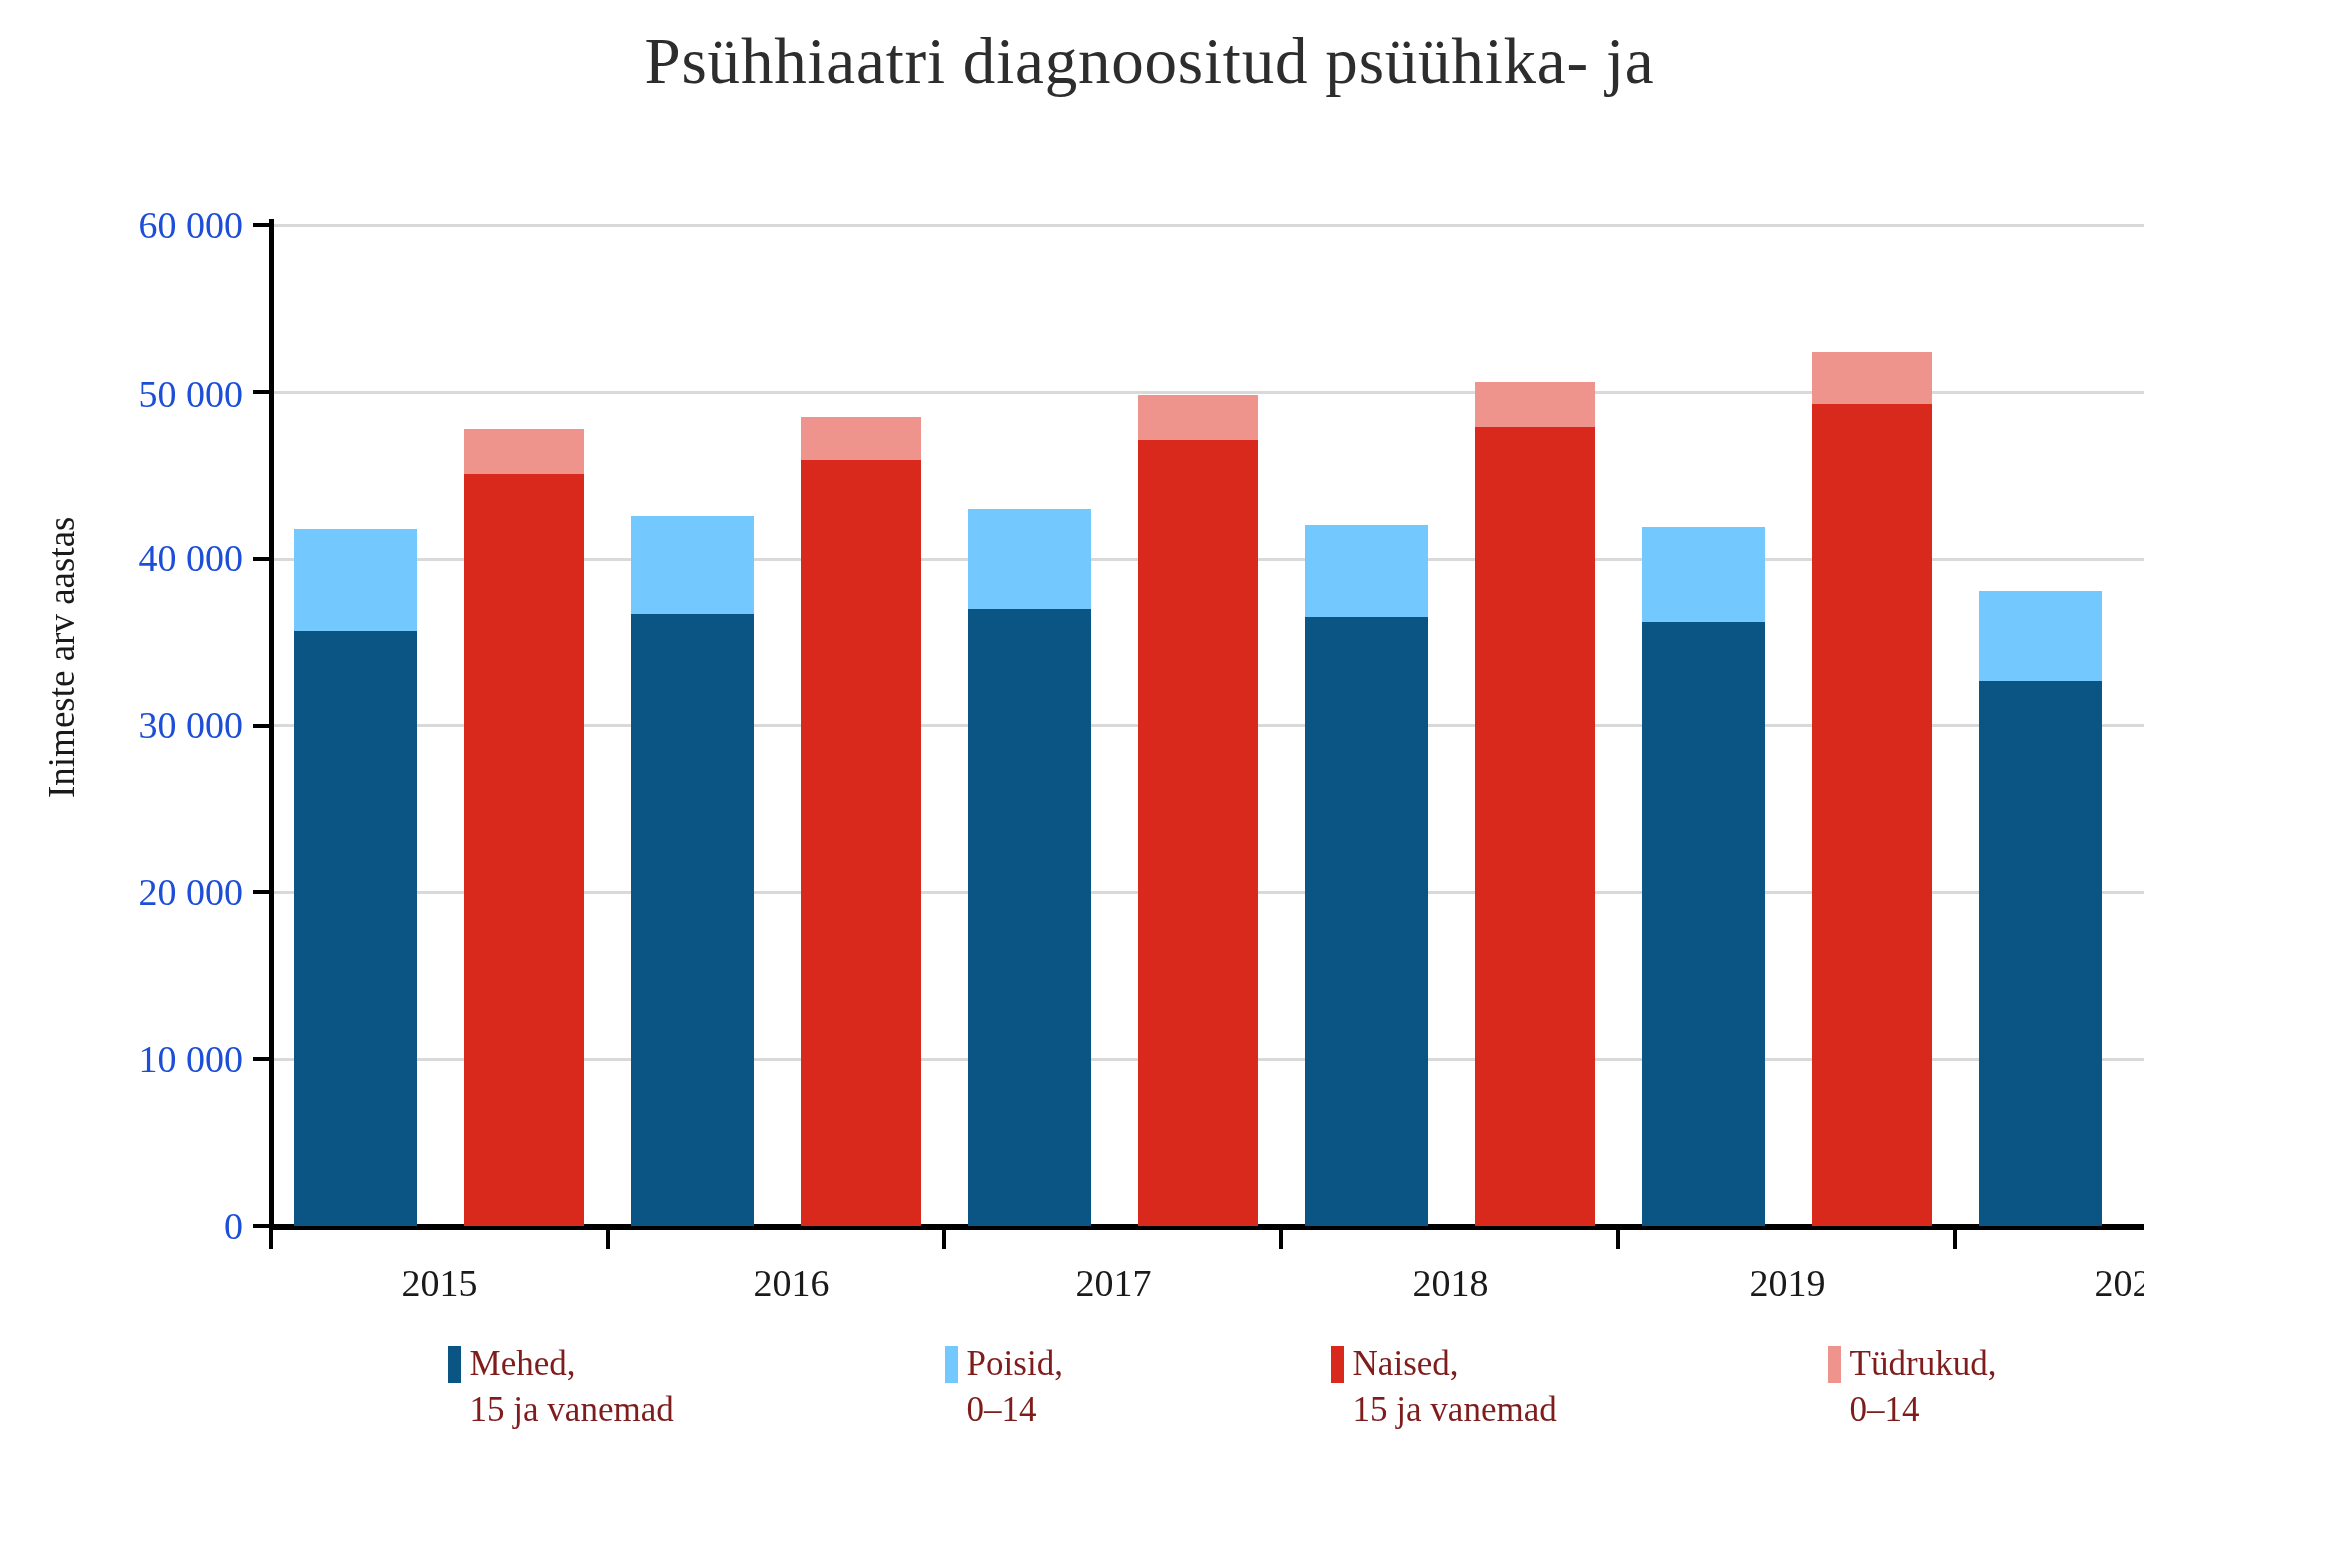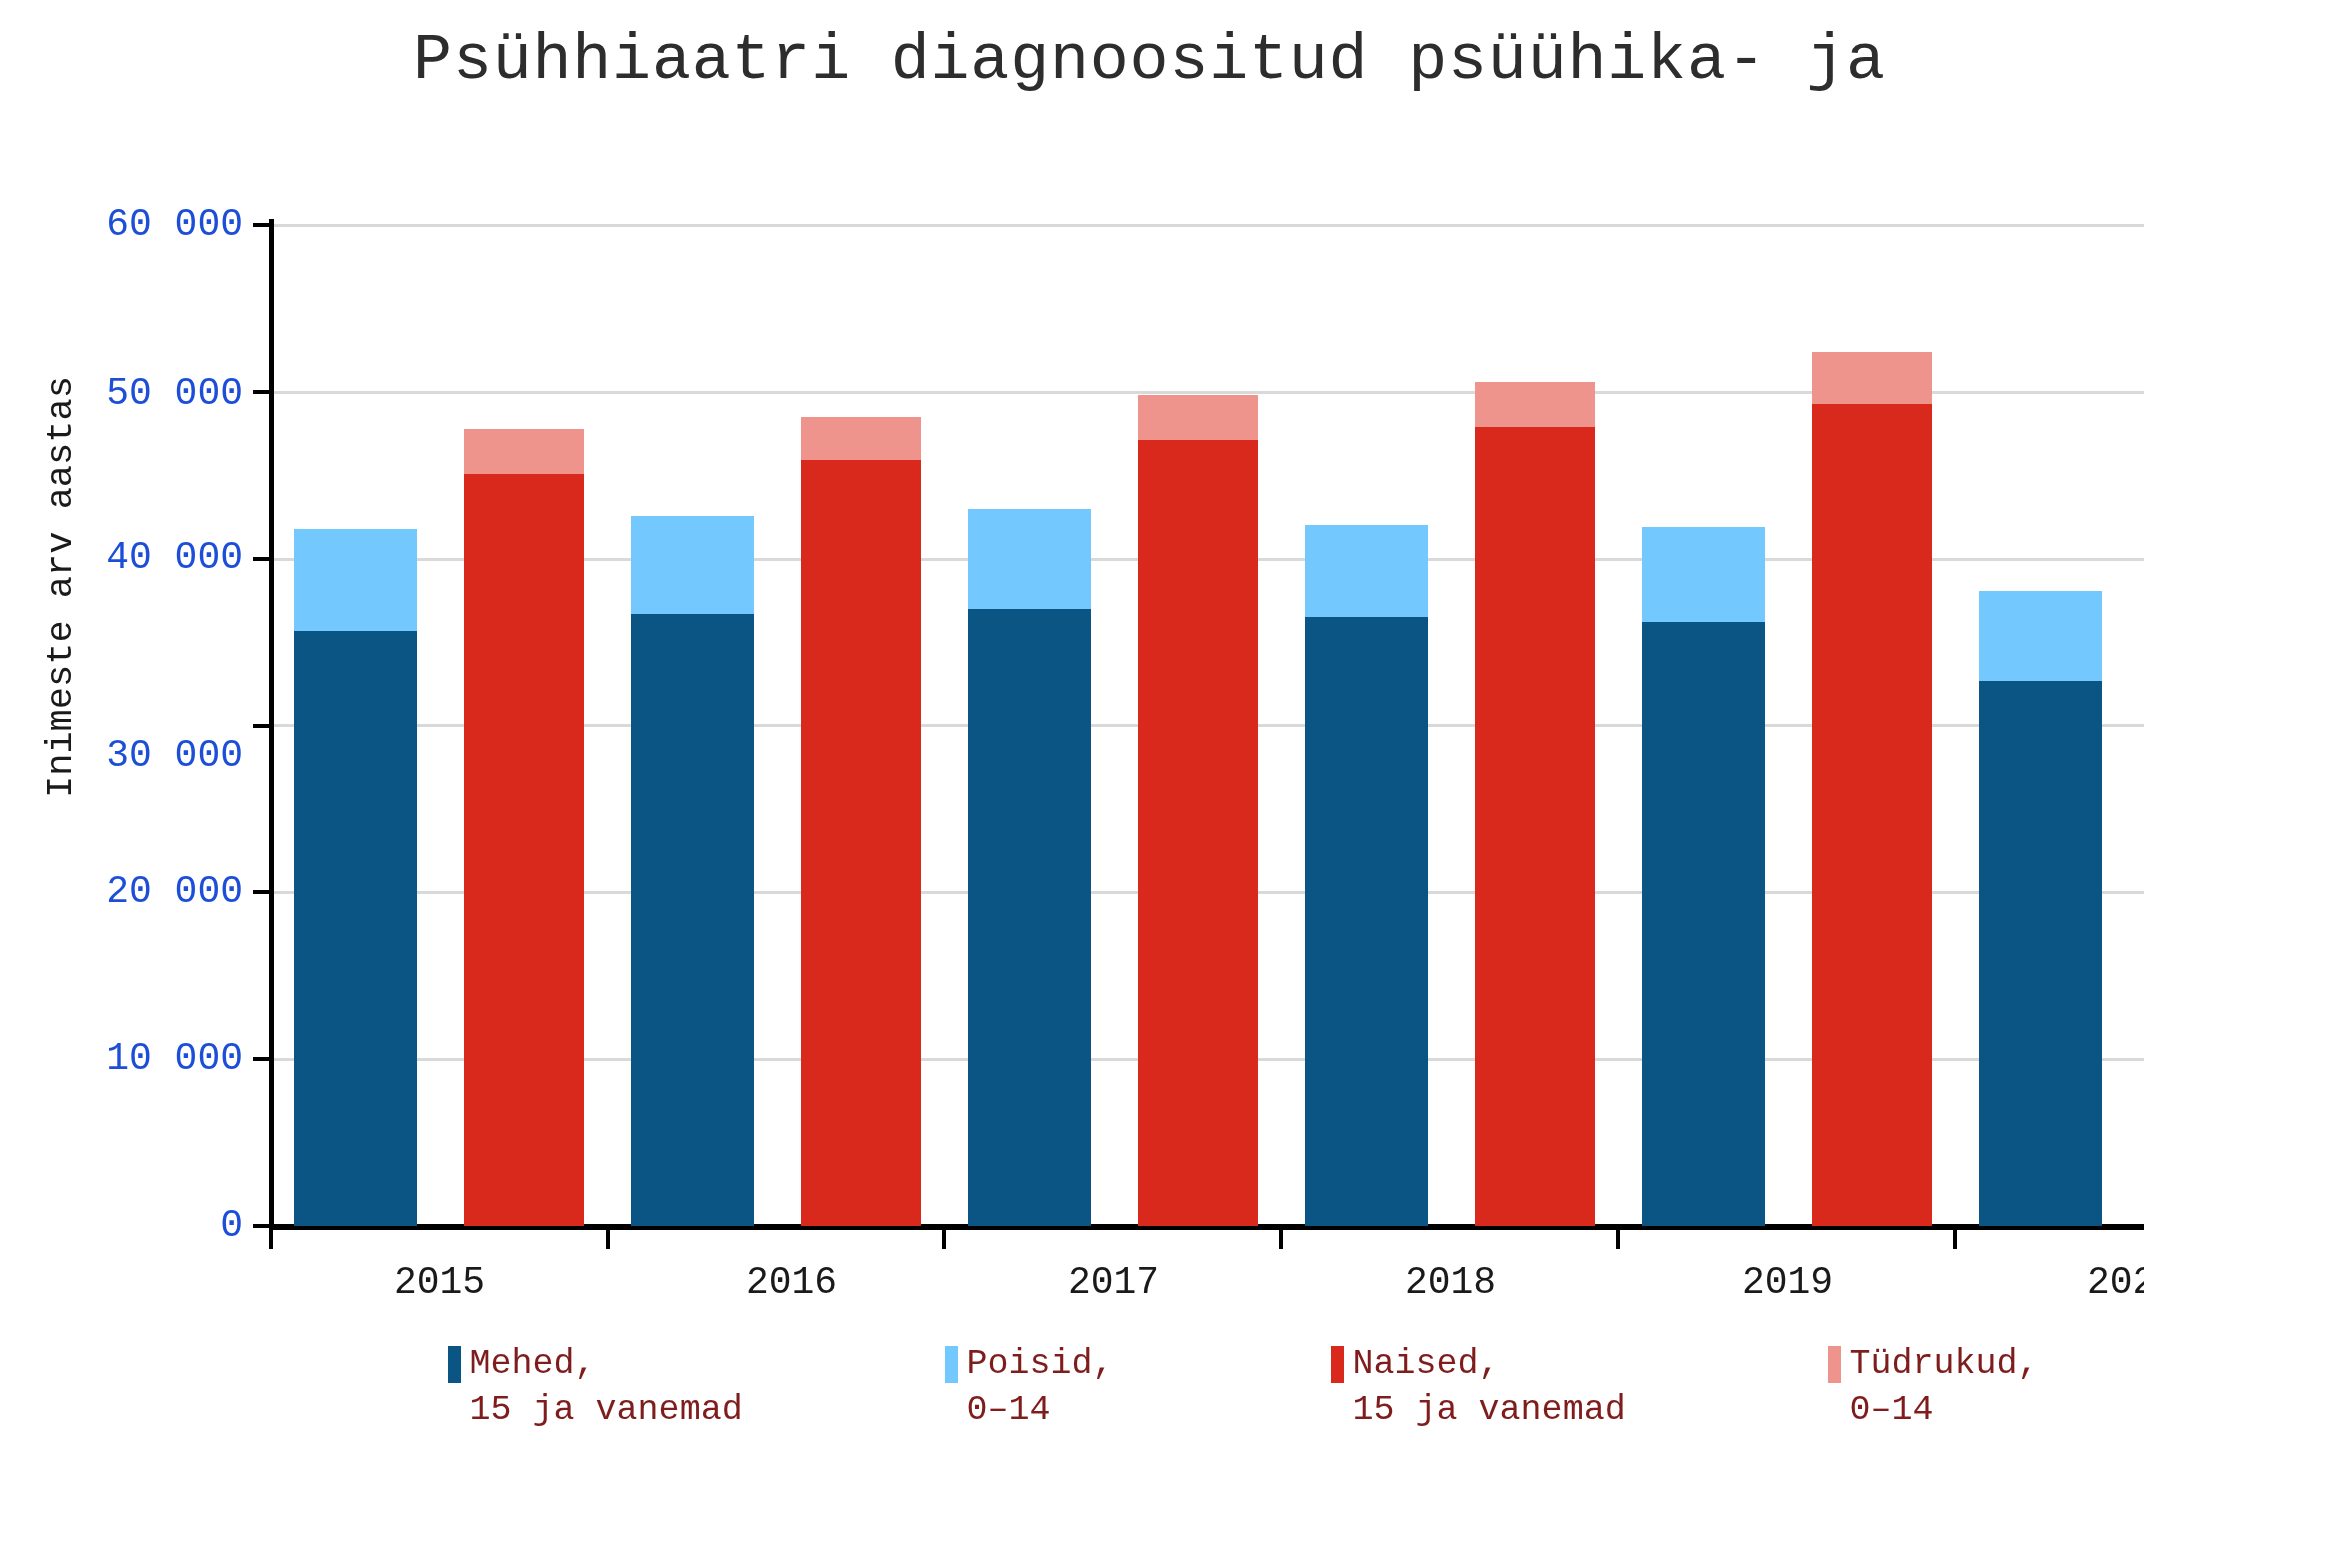--- a/index.html
+++ b/index.html
@@ -2,21 +2,21 @@
 <html style="font-size:13.3px"><head>
 <meta charset="utf-8">
 <style>
   html,body{margin:0;padding:0;background:#ffffff;}
   .page{
     position:relative;
     width:2144px;
     height:1563px;
     background:#ffffff;
     overflow:hidden;
-    font-family:Liberation Mono, monospace;
+    font-family:Liberation Serif, serif;
   }
   .title{
     position:absolute;
     left:155px; right:0; top:18.3px;
     text-align:center;
     font-size:65px;
     line-height:87px;
     font-weight:400;
     color:#2d2d2d;
     letter-spacing:0.8px;
@@ -90,21 +90,21 @@
       <div class="ytick" style="top: 1224px;"></div>
       <div class="ylabel" style="top: 1204px;">0</div>
       <div class="gridline" style="top: 1058px;"></div>
       <div class="ytick" style="top: 1057px;"></div>
       <div class="ylabel" style="top: 1037px;">10 000</div>
       <div class="gridline" style="top: 891px;"></div>
       <div class="ytick" style="top: 890px;"></div>
       <div class="ylabel" style="top: 870px;">20 000</div>
       <div class="gridline" style="top: 724px;"></div>
       <div class="ytick" style="top: 724px;"></div>
-      <div class="ylabel" style="top: 703px; margin-top: 31px;">30 000</div>
+      <div class="ylabel" style="top: 703px;">30 000</div>
       <div class="gridline" style="top: 558px;"></div>
       <div class="ytick" style="top: 557px;"></div>
       <div class="ylabel" style="top: 536px;">40 000</div>
       <div class="gridline" style="top: 391px;"></div>
       <div class="ytick" style="top: 390px;"></div>
       <div class="ylabel" style="top: 372px;">50 000</div>
       <div class="gridline" style="top: 224px;"></div>
       <div class="ytick" style="top: 223px;"></div>
       <div class="ylabel" style="top: 203px;">60 000</div>
       <div class="yaxis"></div>

